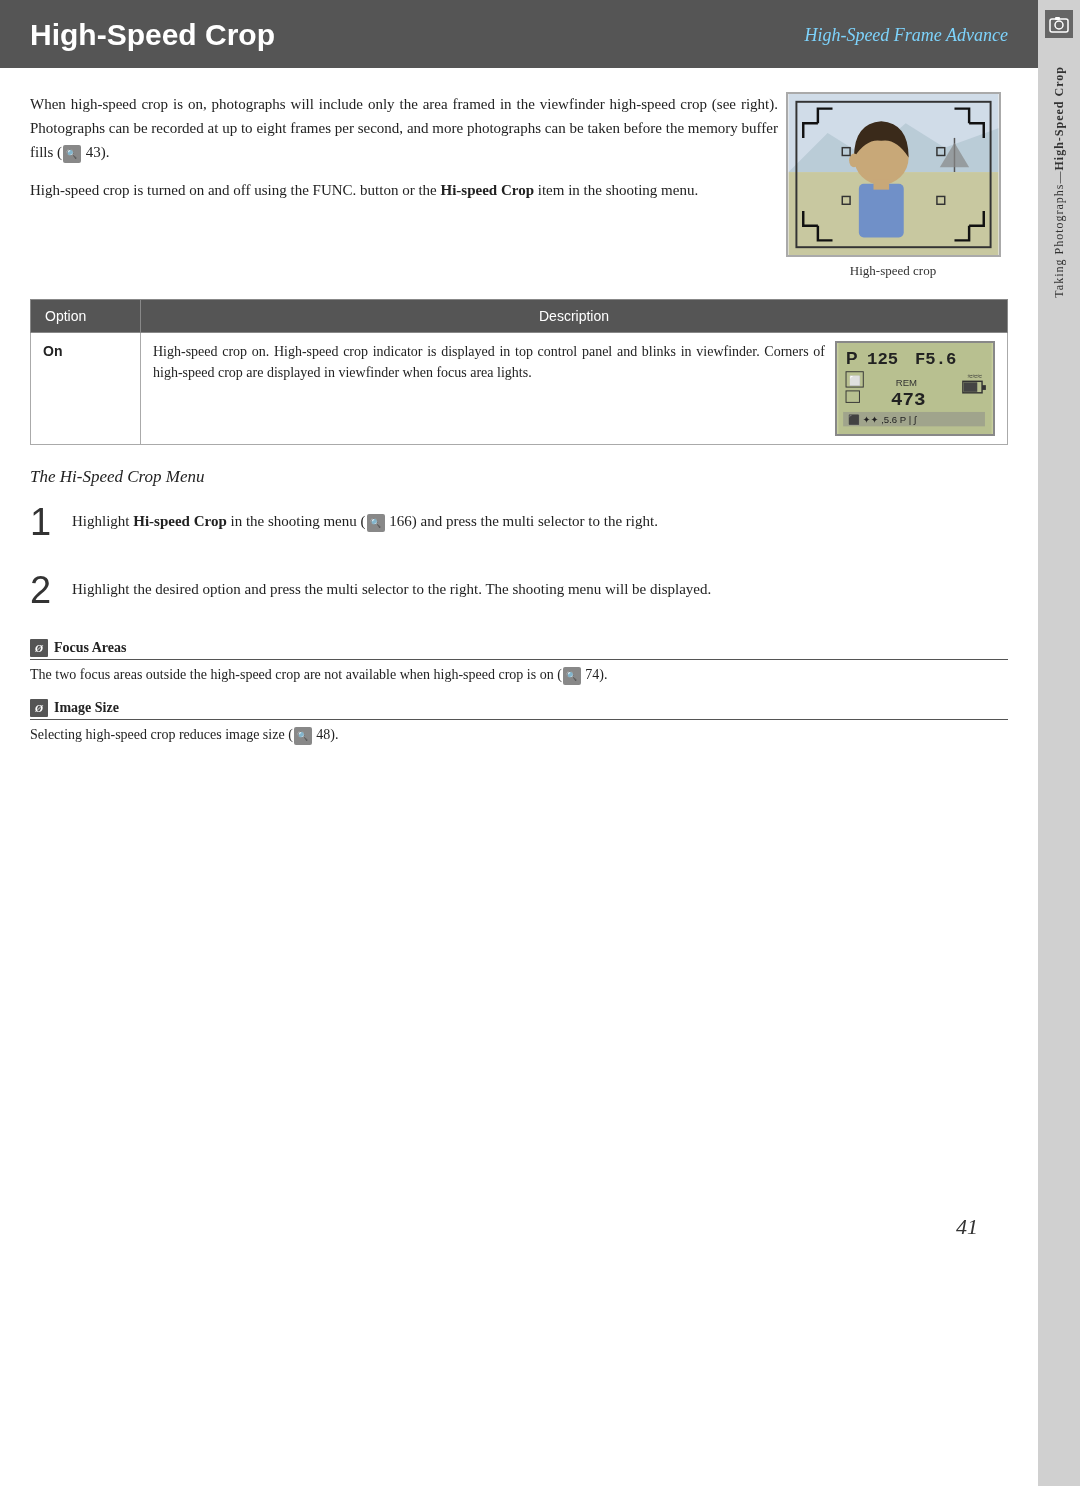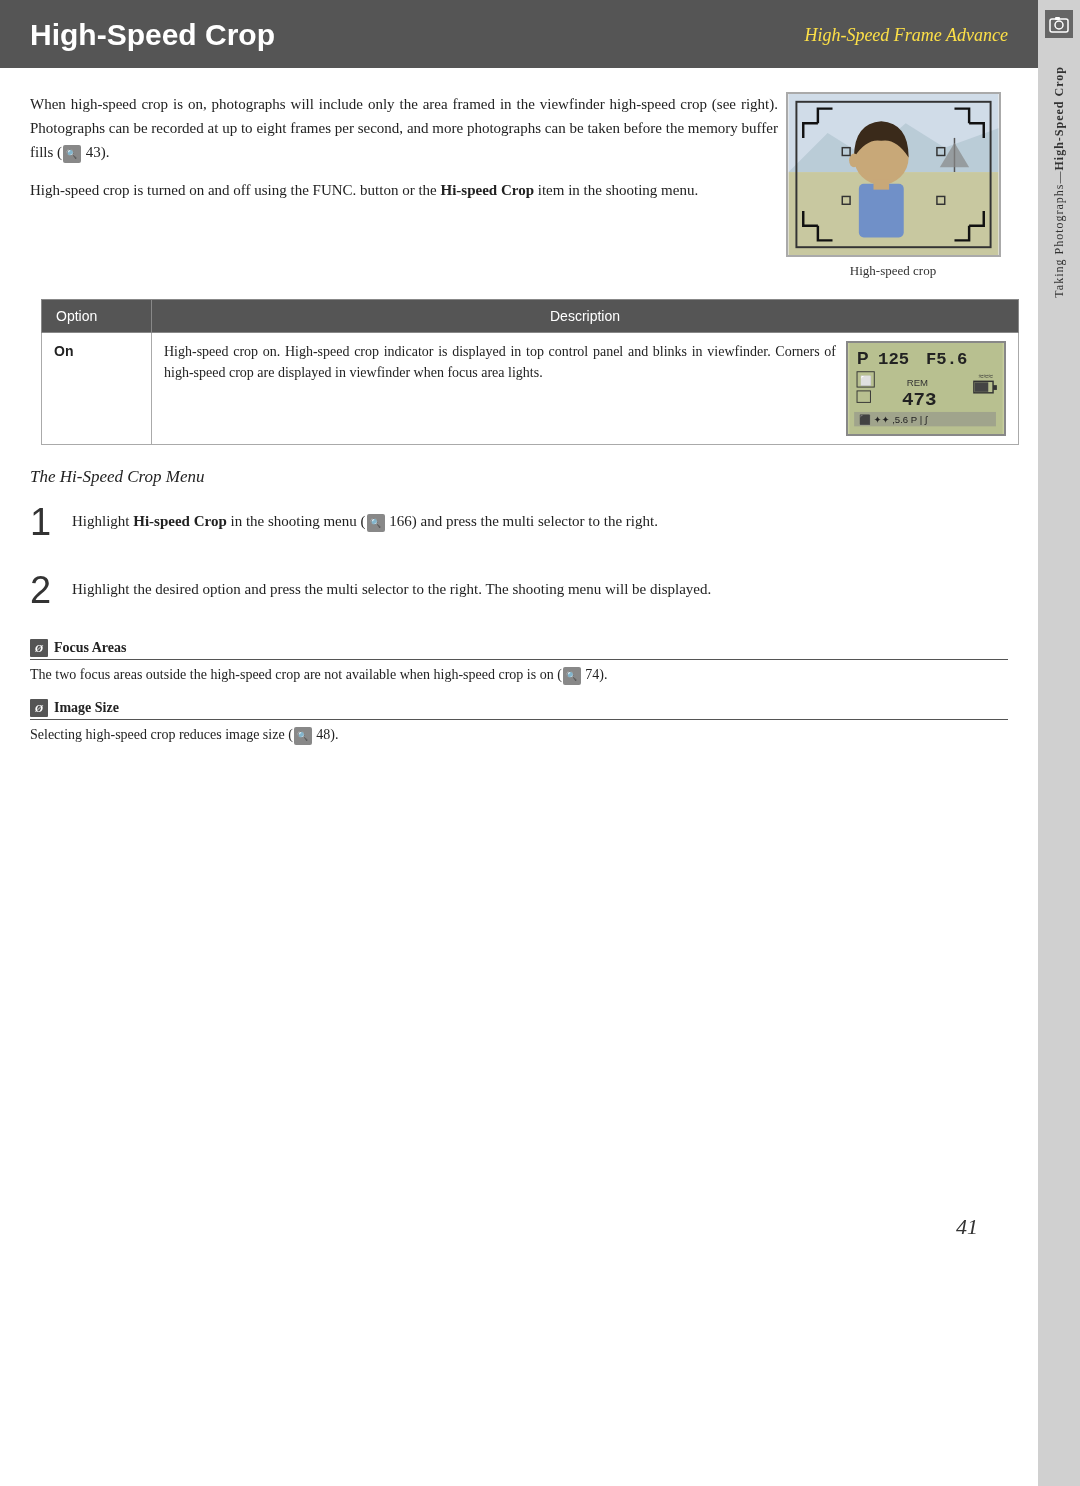--- a/index.html
+++ b/index.html
@@ -83,21 +83,21 @@
 
     .page-title {
       font-size: 30px;
       color: #fff;
       font-weight: bold;
       font-family: Arial, sans-serif;
     }
 
     .subtitle {
       font-size: 18px;
-      color: #fde047;
+      color: #7dd3fc;
       font-style: italic;
       font-family: 'Times New Roman', serif;
     }
 
     
     .content {
       padding: 24px 30px 0 30px;
       position: relative;
     }
 
@@ -163,21 +163,20 @@
       margin: 0 1px;
       font-family: Arial, sans-serif;
     }
 
     
     .option-table {
       width: 100%;
       border-collapse: collapse;
       margin-bottom: 22px;
       font-size: 14px;
-      margin-left: 11px;
     }
 
     .option-table th {
       background: #555;
       color: #fff;
       padding: 8px 14px;
       font-weight: normal;
       font-family: Arial, sans-serif;
       font-size: 14px;
       border: 1px solid #888;

